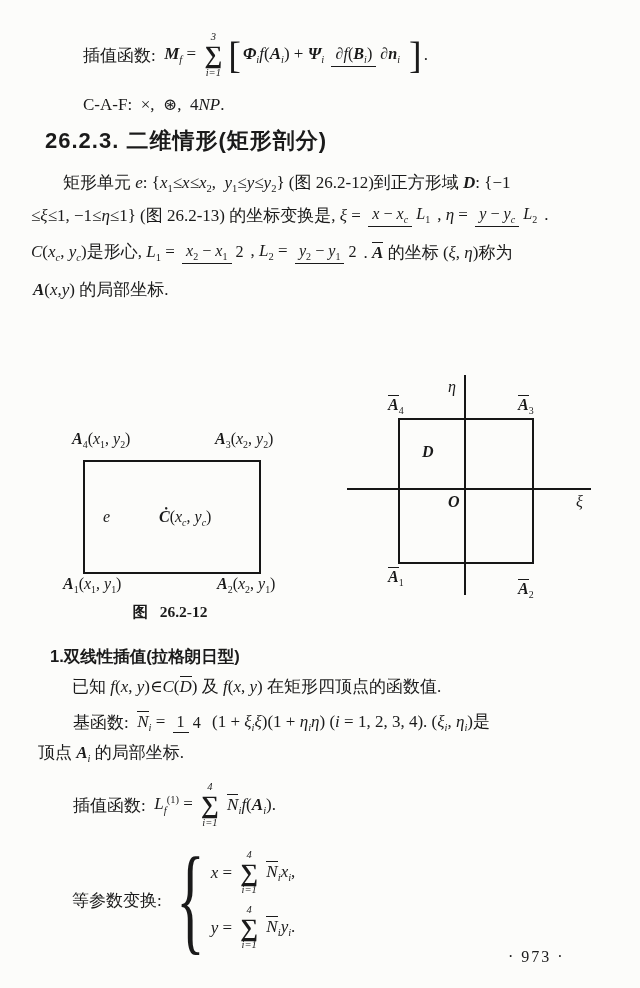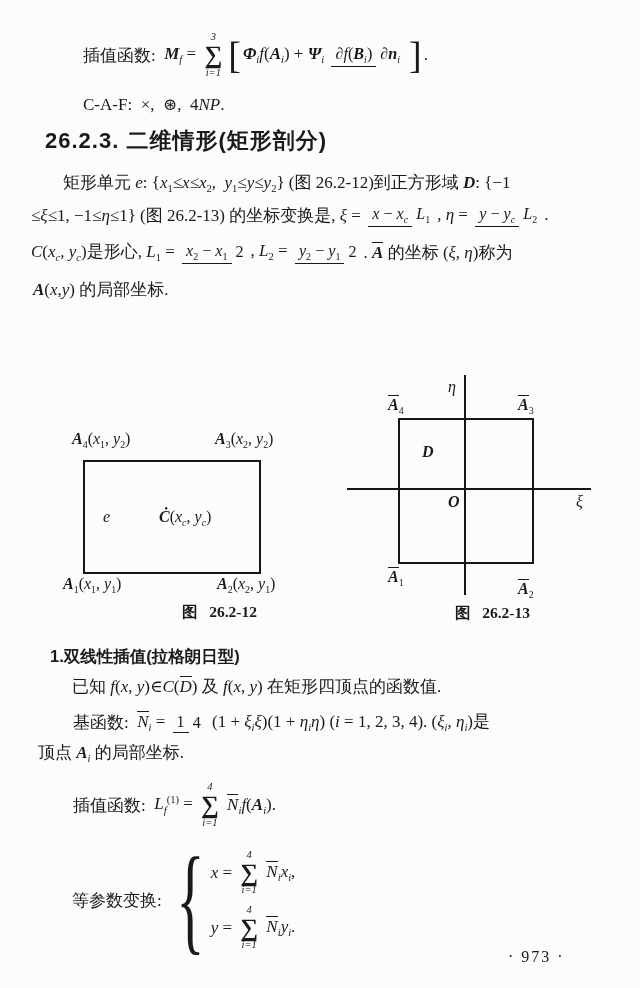--- a/index.html
+++ b/index.html
@@ -21,21 +21,21 @@
   .bigbr{font-size:38px;line-height:1;margin:0 2px}
   .heading{position:absolute;font-family:"Liberation Sans","DejaVu Sans",sans-serif;
            font-weight:bold;font-size:22px;letter-spacing:1px}
   .subhead{position:absolute;font-family:"Liberation Sans","DejaVu Sans",sans-serif;
            font-weight:bold;font-size:16.5px}
   .fig{position:absolute}
   .fig .lbl{position:absolute;white-space:pre;font-size:16px}
   .shape{position:absolute;border:2px solid #161616}
   .axis-v{position:absolute;width:1.6px;background:#161616}
   .axis-h{position:absolute;height:1.6px;background:#161616}
-  .caption{position:absolute;text-align:right;font-size:15.5px;font-weight:bold;white-space:pre}
+  .caption{position:absolute;text-align:center;font-size:15.5px;font-weight:bold;white-space:pre}
   .brace{font-size:118px;font-weight:normal;transform:scaleX(.5);line-height:.85;margin:0 -8px 0 -4px}
   .iso-row{display:flex;align-items:center;height:55px;white-space:pre}
   #pagenum{position:absolute;font-weight:normal;letter-spacing:2px;font-size:16px}
 </style>
 </head>
 <body>
 
 <div id="page">
 
   <div class="mline" style="left:83px;top:26px;height:58px">
@@ -77,21 +77,20 @@
     <div class="axis-h" style="left:7px;top:115px;width:244px"></div>
     <div class="shape" style="left:58px;top:45px;width:132px;height:142px"></div>
     <div class="lbl" style="left:108px;top:5px"><span class="it">η</span></div>
     <div class="lbl" style="left:236px;top:120px"><span class="it">ξ</span></div>
     <div class="lbl" style="left:48px;top:22px"><span class="it bd ovl">A</span><span class="sub">4</span></div>
     <div class="lbl" style="left:178px;top:22px"><span class="it bd ovl">A</span><span class="sub">3</span></div>
     <div class="lbl" style="left:82px;top:70px"><span class="it bd">D</span></div>
     <div class="lbl" style="left:108px;top:120px"><span class="it bd">O</span></div>
     <div class="lbl" style="left:48px;top:194px"><span class="it bd ovl">A</span><span class="sub">1</span></div>
     <div class="lbl" style="left:178px;top:206px"><span class="it bd ovl">A</span><span class="sub">2</span></div>
-    <div class="caption" style="left:58px;top:230px;width:132px">图   26.2-13</div>
   </div>
 
   <div class="subhead" style="left:50px;top:646px">1.双线性插值(拉格朗日型)</div>
   <div class="mline" style="left:72px;top:674px;height:24px">
     <span><span>已知 </span><span class="it">f</span><span>(</span><span class="it">x</span><span>, </span><span class="it">y</span><span>)∈</span><span class="it">C</span><span>(</span><span class="it ovl">D</span><span>) 及 </span><span class="it">f</span><span>(</span><span class="it">x</span><span>, </span><span class="it">y</span><span>) 在矩形四顶点的函数值.</span></span>
   </div>
   <div class="mline" style="left:73px;top:701px;height:42px">
     <span>基函数:  </span><span><span class="it ovl">N</span><span class="sub it">i</span><span> = </span></span><span class="frac"><span class="fr-num"><span>1</span></span><span class="fr-den"><span>4</span></span></span><span><span> (1 + </span><span class="it">ξ</span><span class="sub it">i</span><span class="it">ξ</span><span>)(1 + </span><span class="it">η</span><span class="sub it">i</span><span class="it">η</span><span>) (</span><span class="it">i</span><span> = 1, 2, 3, 4). (</span><span class="it">ξ</span><span class="sub it">i</span><span>, </span><span class="it">η</span><span class="sub it">i</span><span>)是</span></span>
   </div>
   <div class="mline" style="left:38px;top:740px;height:26px">

